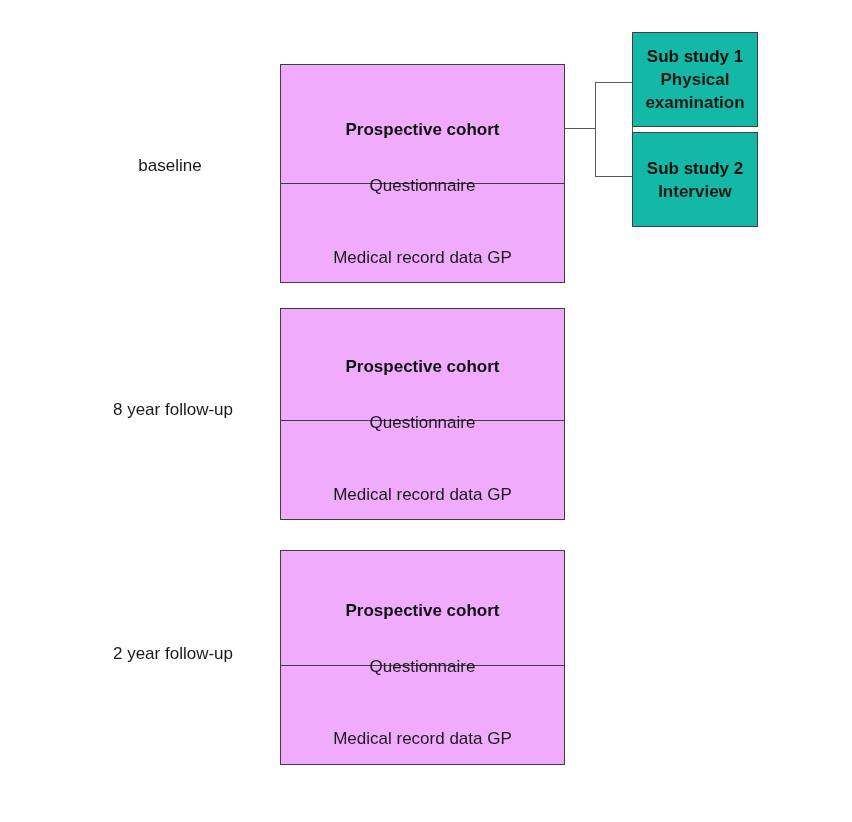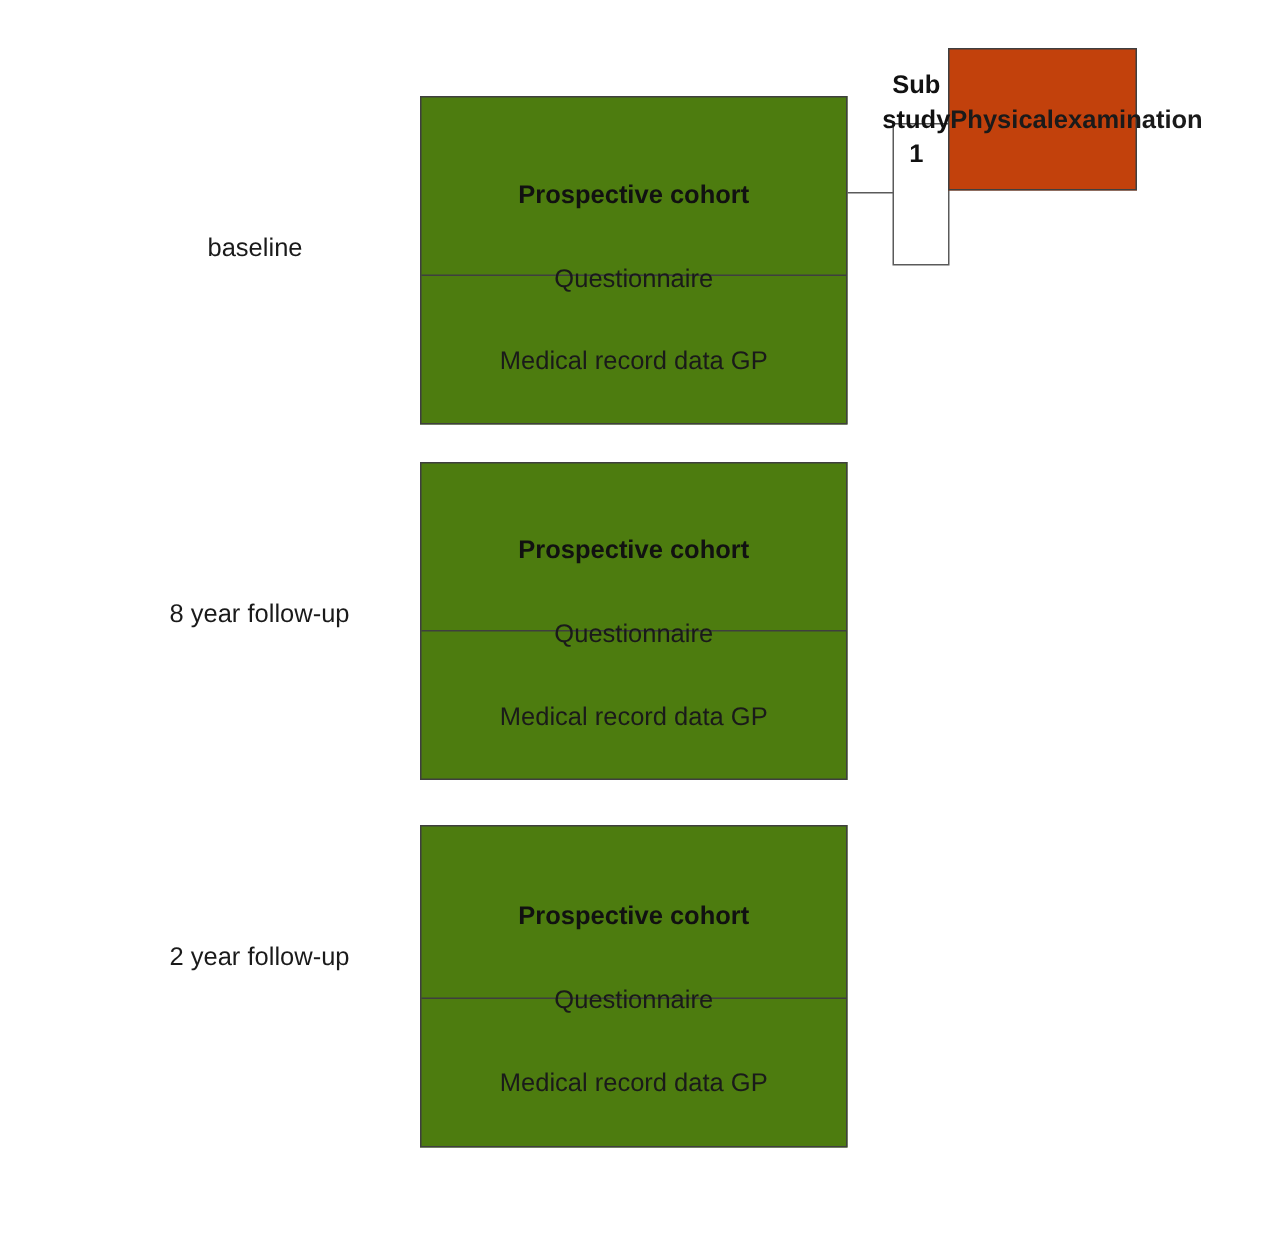--- a/index.html
+++ b/index.html
@@ -28,35 +28,35 @@
     color: #1a1a1a;
     white-space: nowrap;
     transform: translate(-50%, -50%);
   }
 
   
   .wave-block {
     position: absolute;
     box-sizing: border-box;
     border: 1.6px solid #3f3f3f;
-    background: #4d7c0f;
+    background: #f0abfc;
   }
   .cell {
     position: absolute;
     box-sizing: border-box;
     left: 0;
     width: 100%;
     text-align: center;
   }
   .cell-upper {
     top: 0;
     border-bottom: 1.6px solid #3f3f3f;
   }
   .cell-lower {
-    bottom: 17px;
+    bottom: 0;
   }
   .cell-inner {
     position: absolute;
     left: 0;
     width: 100%;
     text-align: center;
   }
   .line-title {
     font-size: 17px;
     line-height: 24px;
@@ -69,23 +69,23 @@
     font-weight: normal;
     color: #1a1a1a;
     margin-top: 32px;
   }
 
   
   .sub-box {
     position: absolute;
     box-sizing: border-box;
     border: 1.6px solid #3f3f3f;
-    background: #c2410c;
+    background: #14b8a6;
     display: flex;
-    flex-direction: row;
+    flex-direction: column;
     align-items: center;
     justify-content: center;
     text-align: center;
   }
   .sub-title {
     font-size: 17px;
     line-height: 23px;
     font-weight: bold;
     color: #111111;
   }
@@ -112,21 +112,21 @@
 </style>
 </head>
 <body>
 
 <div id="canvas">
 
   <div class="stage-label" style="left:170px; top:165px;">baseline</div>
 
   <div class="stage-label" style="left:173px; top:409px;">8 year follow-up</div>
 
-  <div class="stage-label" style="left:173px; top:638px;">2 year follow-up</div>
+  <div class="stage-label" style="left:173px; top:653px;">2 year follow-up</div>
 
   <div class="wave-block" style="left:280px; top:64px; width:285px; height:219px;">
 
     <div class="cell cell-upper" style="height:119px;">
       <div class="cell-inner" style="top:53px;">
         <div class="line-title">Prospective cohort</div>
         <div class="line-sub">Questionnaire</div>
       </div>
     </div>
 
@@ -140,20 +140,24 @@
   <div class="connector-stem" style="left:565px; top:128px; width:31px;"></div>
 
   <div class="bracket-rect" style="left:595px; top:82px; width:38px; height:95px;"></div>
 
   <div class="sub-box" style="left:632px; top:32px; width:126px; height:95px;">
     <div class="sub-title">Sub study 1</div>
     <div class="sub-desc">Physical</div>
     <div class="sub-desc">examination</div>
   </div>
 
+  <div class="sub-box" style="left:632px; top:132px; width:126px; height:95px;">
+    <div class="sub-title">Sub study 2</div>
+    <div class="sub-desc">Interview</div>
+  </div>
 
   <div class="wave-block" style="left:280px; top:308px; width:285px; height:212px;">
 
     <div class="cell cell-upper" style="height:112px;">
       <div class="cell-inner" style="top:46px;">
         <div class="line-title">Prospective cohort</div>
         <div class="line-sub">Questionnaire</div>
       </div>
     </div>
 

